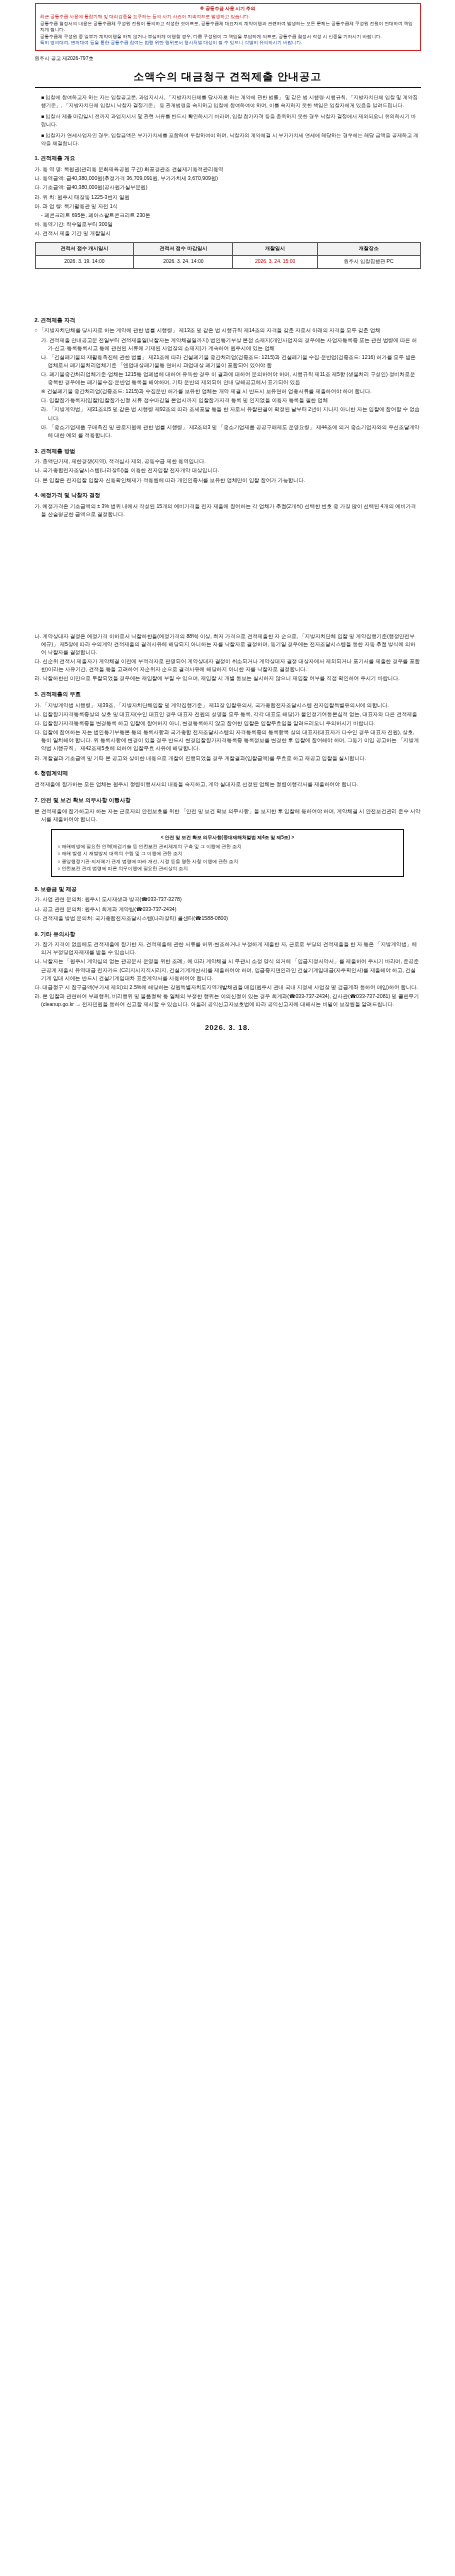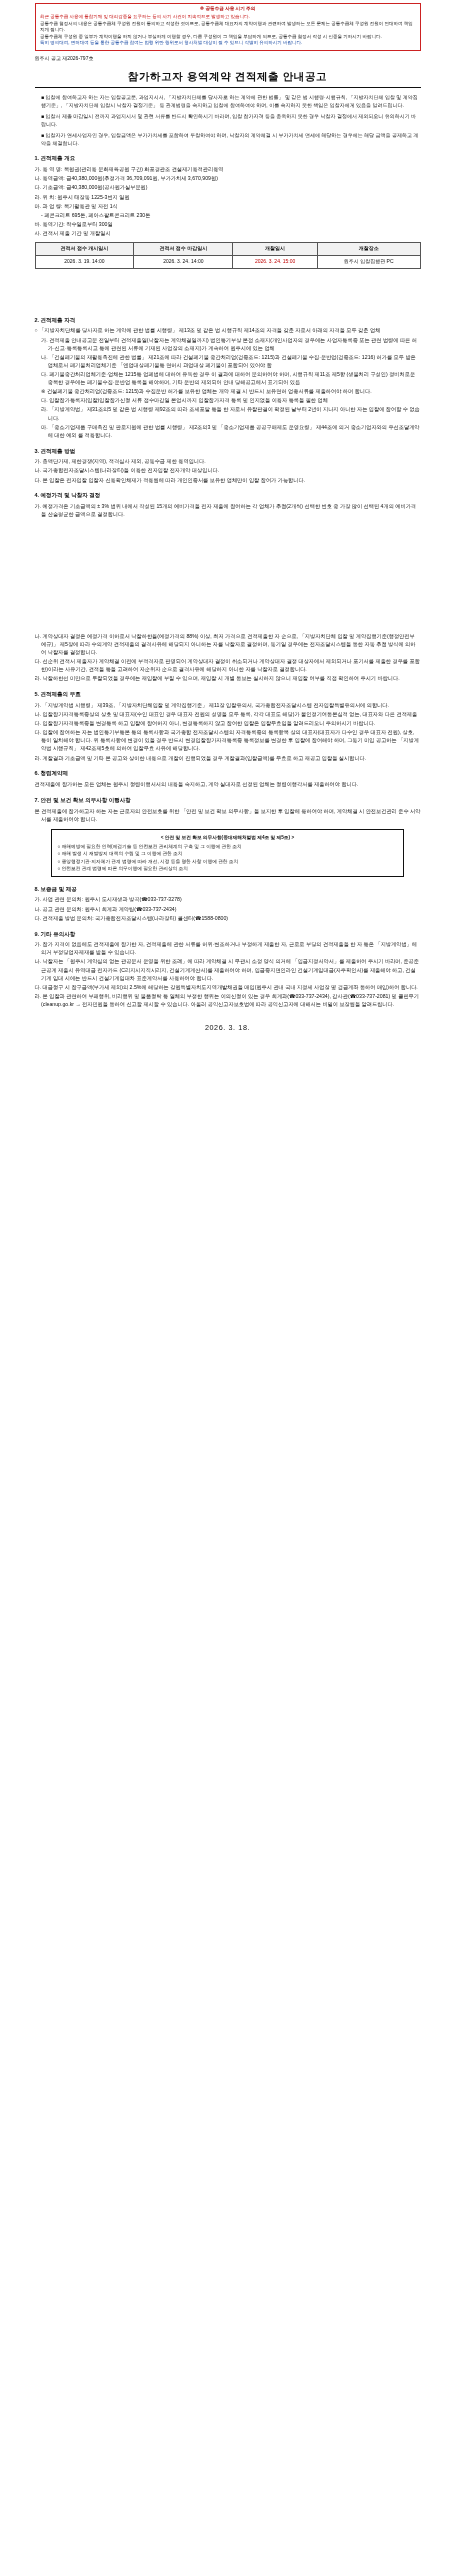--- a/index.html
+++ b/index.html
@@ -70,21 +70,21 @@
   .boxnote{
     width:353px;margin:6.6px auto 0 auto;border:0.6px solid #111;padding:3.3px 5.5px;
     box-sizing:border-box;font-size:4.7px;line-height:1.6;
   }
   .boxnote .bn-title{text-align:center;font-weight:bold;margin-bottom:1.7px;}
   .boxnote .bn-line{display:block;padding-left:6.6px;text-indent:-6.6px;}
 
   .footer{
     width:386px;margin:14.3px auto 0 auto;text-align:center;
   }
-  .f-date{font-size:7.2px;font-weight:normal;letter-spacing:0.6px;}
+  .f-date{font-size:7.2px;font-weight:bold;letter-spacing:0.6px;}
   .f-org{font-size:10px;font-weight:bold;letter-spacing:2.2px;margin-top:7.7px;}
 
   .spacer-lg{height:105px;}
   .spacer-md{height:39px;}
 </style>
 </head>
 <body>
 
 <div class="page">
 
@@ -92,21 +92,21 @@
     <div class="tn-title">※ 공동수급 사용 시기 주의</div>
     <div class="tn-line red">최근 공동수급 사용에 동참기재 및 대리감종을 요구하는 등의 사기 사건이 지속적으로 발생하고 있습니다.</div>
     <div class="tn-line">공동수급 협정서의 내용은 공동수급체 구성원 전원이 동의하고 작성한 것이므로, 공동수급체 대표자의 계약이행과 관련하여 발생하는 모든 문제는 공동수급체 구성원 전원이 연대하여 책임지게 됩니다.</div>
     <div class="tn-line">공동수급체 구성원 중 일부가 계약이행을 하지 않거나 부실하게 이행할 경우, 다른 구성원이 그 책임을 부담하게 되므로, 공동수급 협정서 작성 시 신중을 기하시기 바랍니다.</div>
     <div class="tn-line blue">특히 명의대여, 면허대여 등을 통한 공동수급 참여는 법령 위반 행위로서 형사처벌 대상이 될 수 있으니 각별히 유의하시기 바랍니다.</div>
   </div>
 
   <div class="docno">원주시 공고 제2026-797호</div>
 
   <div class="title-wrap">
-    <span class="doc-title">참가하고자 용역계약 견적제출 안내공고</span>
+    <span class="doc-title">소액수의 대금청구 견적제출 안내공고</span>
   </div>
 
   <div class="intro">
     <p class="bullet">■ 입찰에 참여하고자 하는 자는 입찰공고문, 과업지시서, 「지방자치단체를 당사자로 하는 계약에 관한 법률」 및 같은 법 시행령·시행규칙, 「지방자치단체 입찰 및 계약집행기준」, 「지방자치단체 입찰시 낙찰자 결정기준」 등 관계법령을 숙지하고 입찰에 참여하여야 하며, 이를 숙지하지 못한 책임은 입찰자에게 있음을 알려드립니다.</p>
     <p class="bullet">■ 입찰서 제출 마감일시 전까지 과업지시서 및 관련 서류를 반드시 확인하시기 바라며, 입찰 참가자격 등을 충족하지 못한 경우 낙찰자 결정에서 제외되오니 유의하시기 바랍니다.</p>
     <p class="bullet">■ 입찰자가 연세사업자인 경우, 입찰금액은 부가가치세를 포함하여 투찰하여야 하며, 낙찰자의 계약체결 시 부가가치세 면세에 해당하는 경우에는 해당 금액을 공제하고 계약을 체결합니다.</p>
   </div>
 
   <div class="sec">
     <div class="sec-h">1. 견적제출 개요</div>

